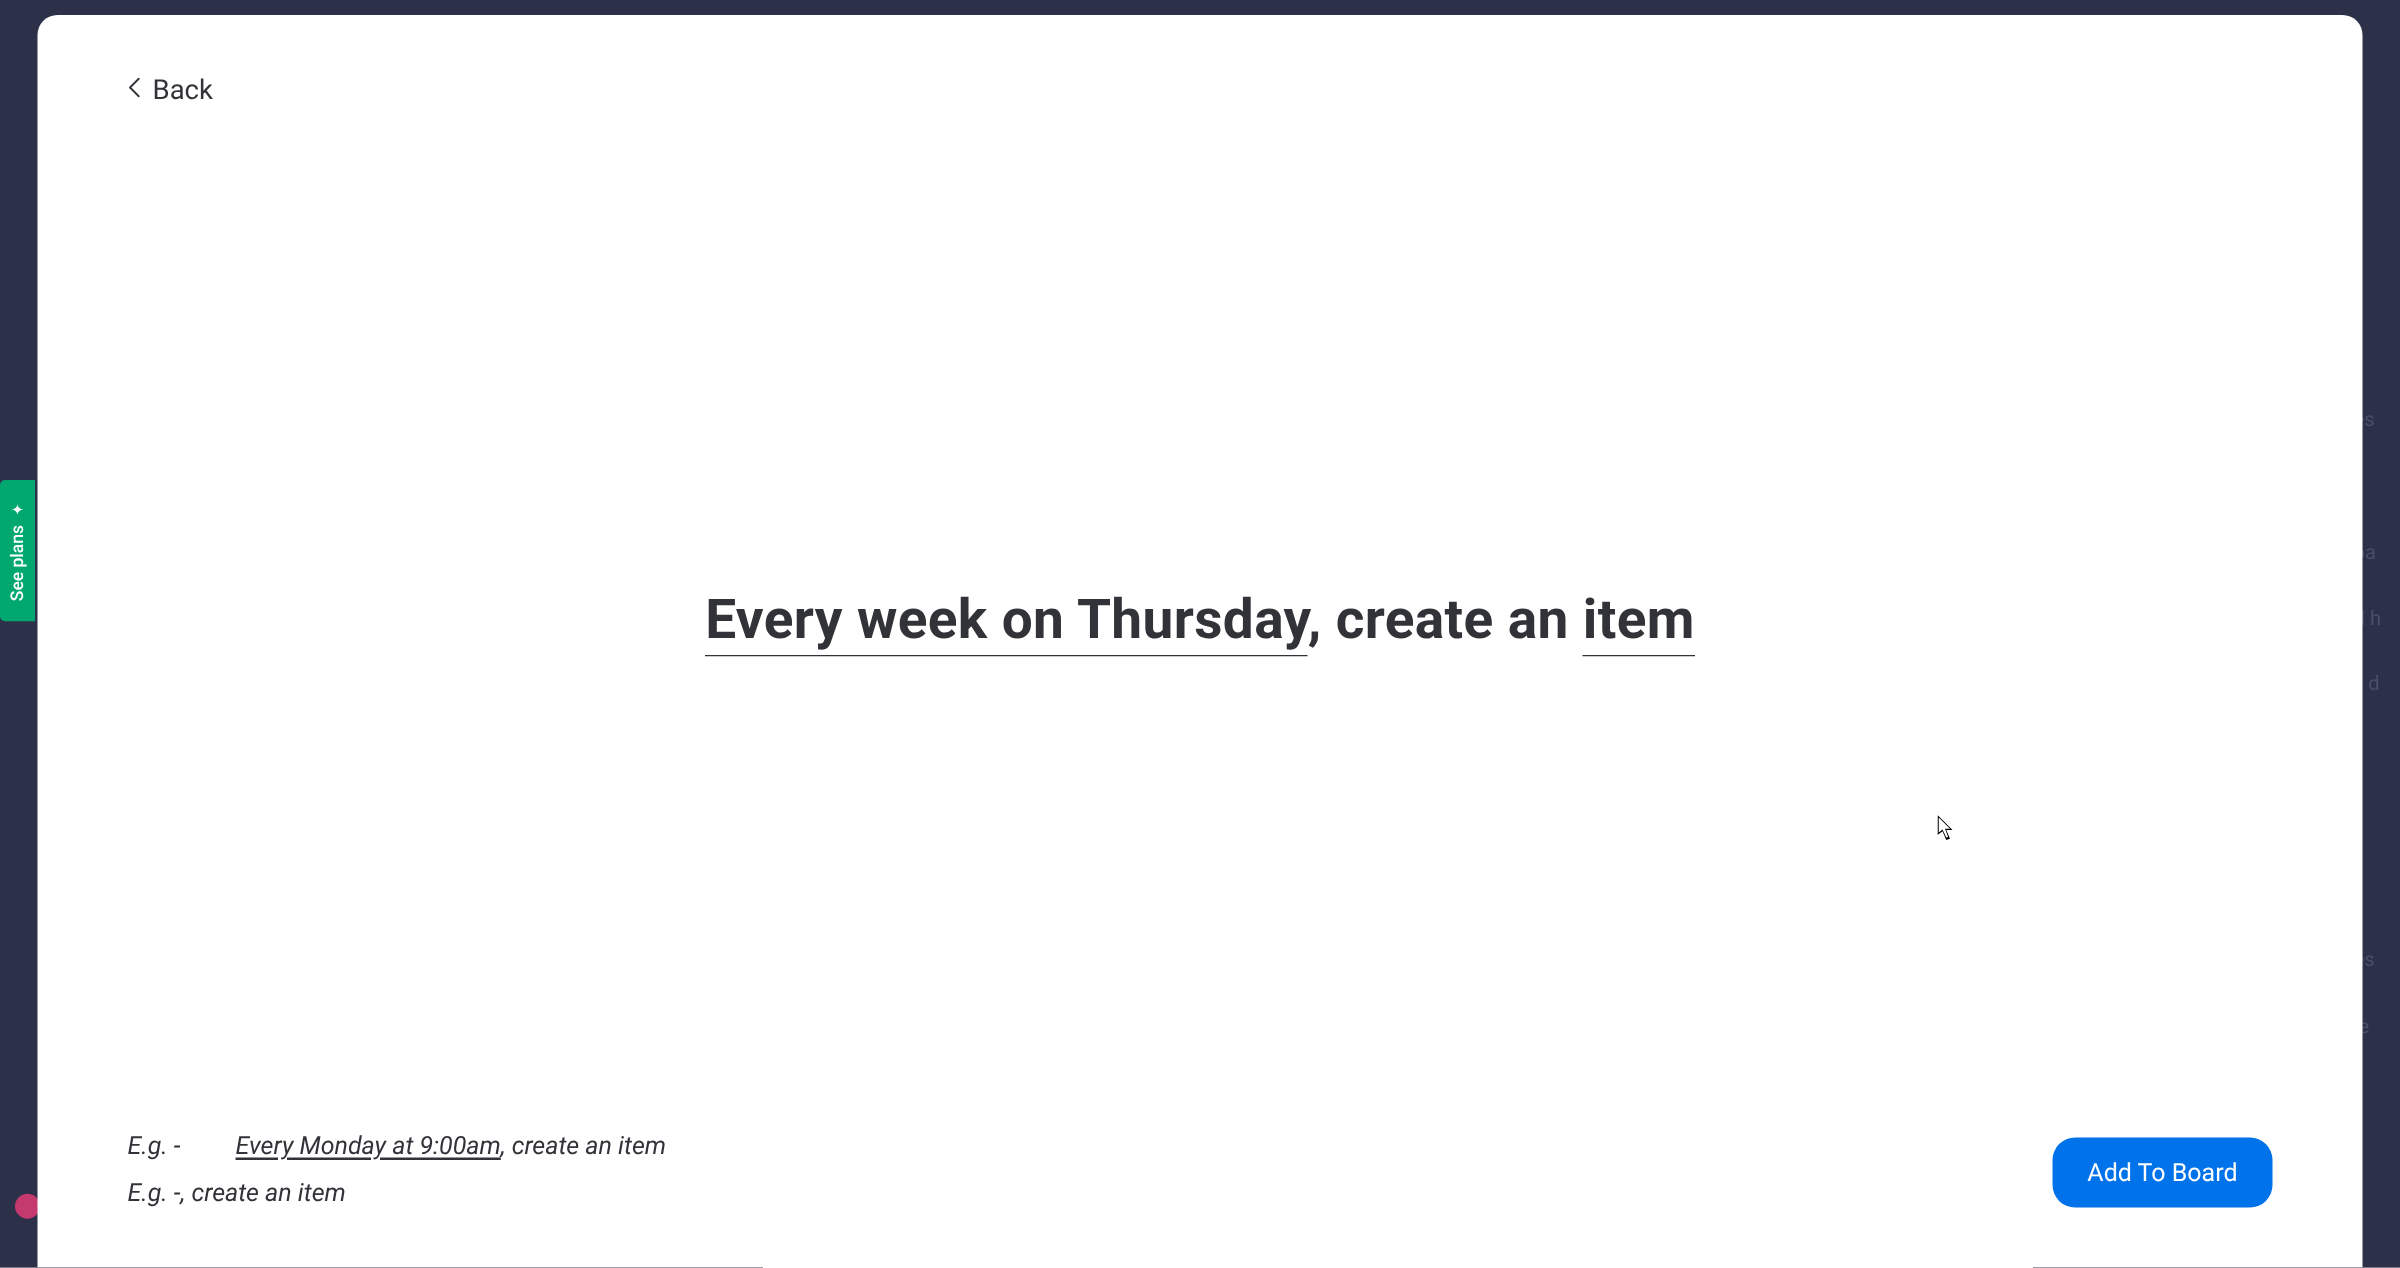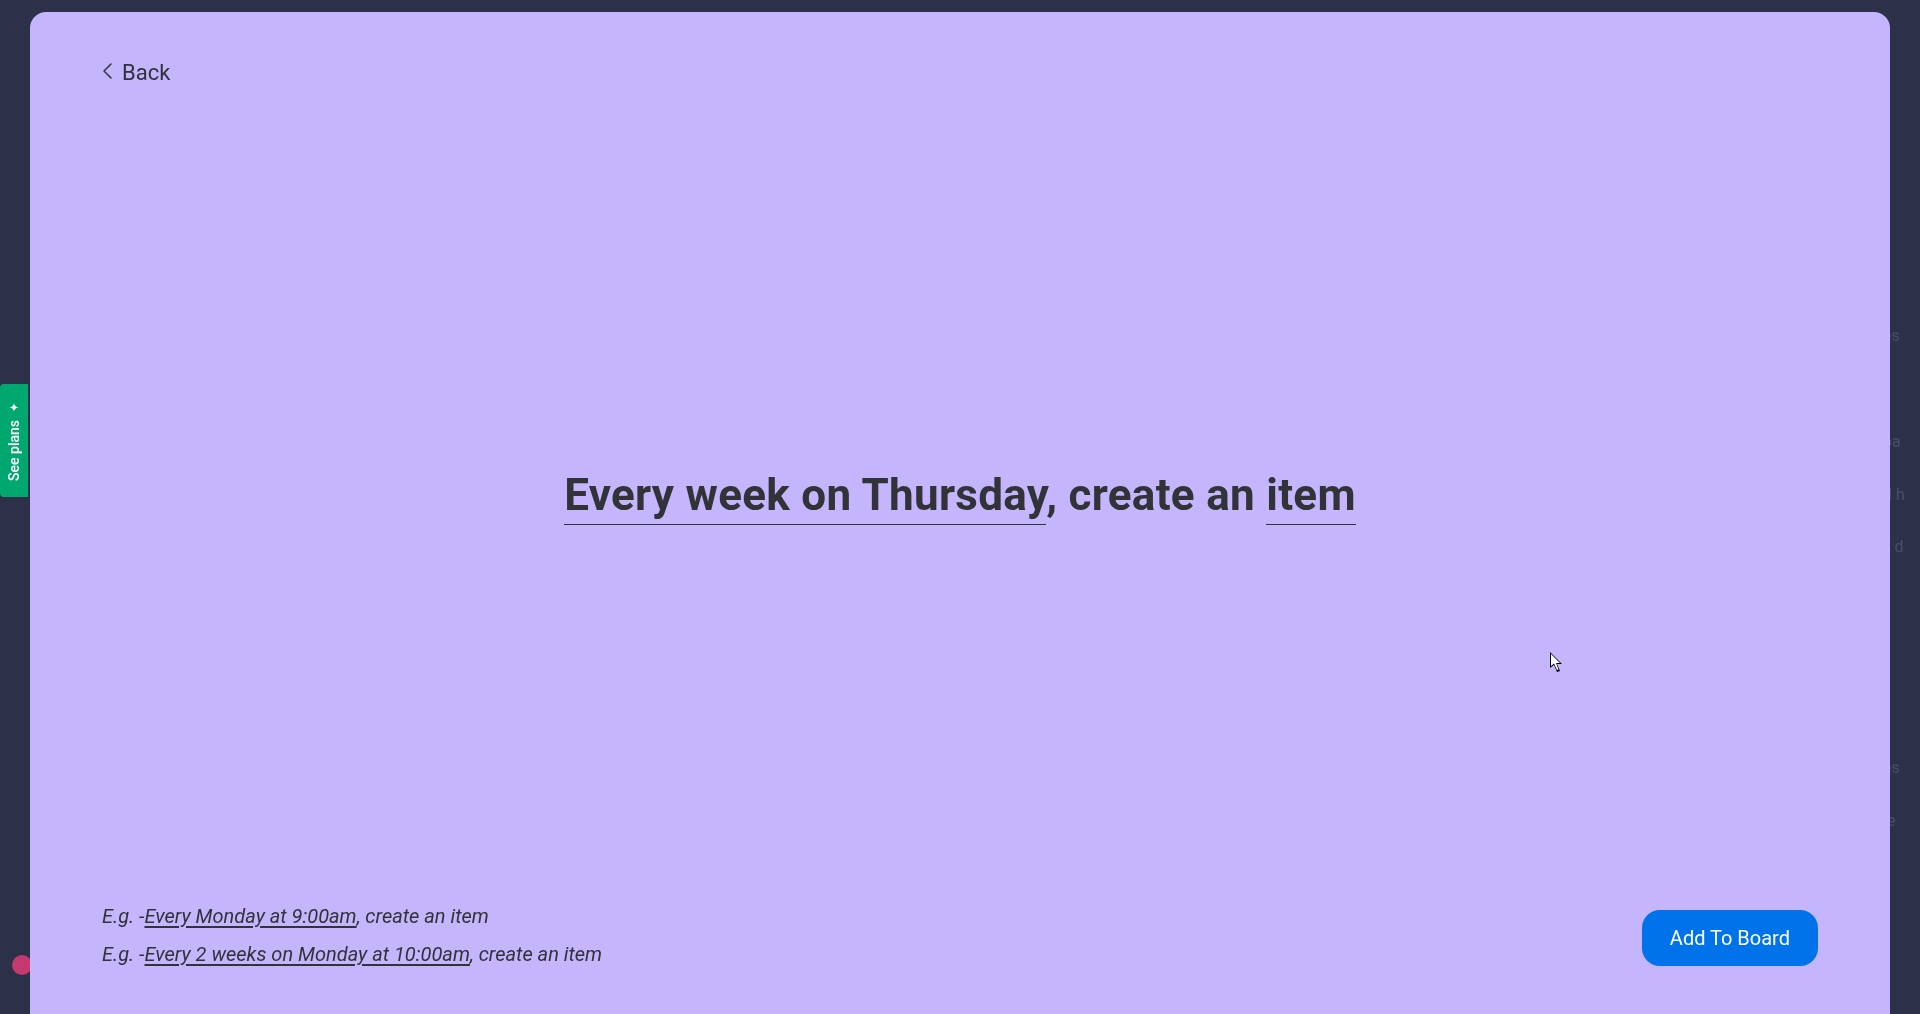--- a/index.html
+++ b/index.html
@@ -63,21 +63,21 @@
       border-radius: 50%;
       background: #c53a6e;
     }
     
     .modal-overlay {
       position: absolute;
       top: 12px;
       left: 30px;
       right: 30px;
       bottom: 0;
-      background: #c4b5fd;
+      background: #ffffff;
       border-radius: 16px 16px 0 0;
       display: flex;
       flex-direction: column;
       padding: 48px 72px 48px 72px;
     }
     
     .back-button {
       display: inline-flex;
       align-items: center;
       gap: 8px;
@@ -132,20 +132,21 @@
     }
     
     .example-row {
       display: flex;
     }
     
     .example-underlined {
       text-decoration: underline;
       text-underline-offset: 3px;
       cursor: pointer;
+      margin-left: 44px;
     }
     
     .add-to-board-button {
       background: #0073ea;
       color: white;
       border: none;
       font-size: 20px;
       padding: 16px 28px;
       border-radius: 18px;
       cursor: pointer;
@@ -202,21 +203,20 @@
 
   <div class="bottom-row">
     <div class="examples">
       <div class="example-row">
         <span>E.g. - </span>
         <span class="example-underlined">Every Monday at 9:00am</span>
         <span>, create an item</span>
       </div>
       <div class="example-row">
         <span>E.g. - </span>
-        <span class="example-underlined">Every 2 weeks on Monday at 10:00am</span>
         <span>, create an item</span>
       </div>
     </div>
 
     <button class="add-to-board-button">Add To Board</button>
   </div>
 </div>
 
 <svg class="cursor-pointer" viewBox="0 0 16 22">
   <path d="M0 0 L0 16 L4 13 L7 20 L10 19 L7 12 L12 12 Z" fill="black"></path>

